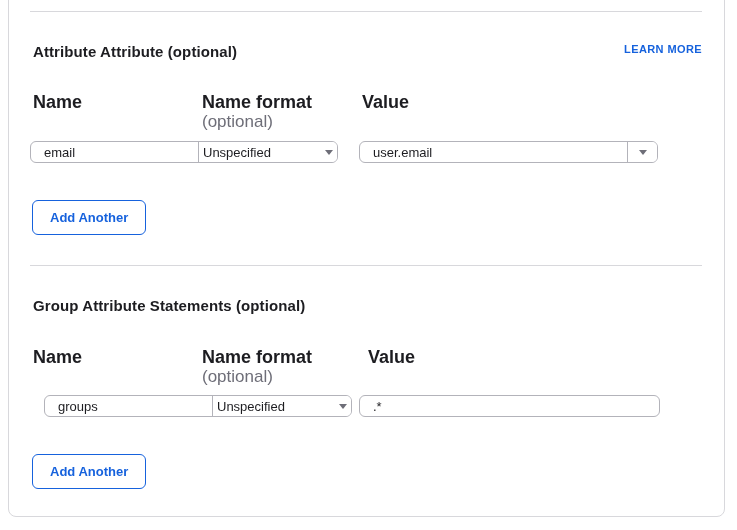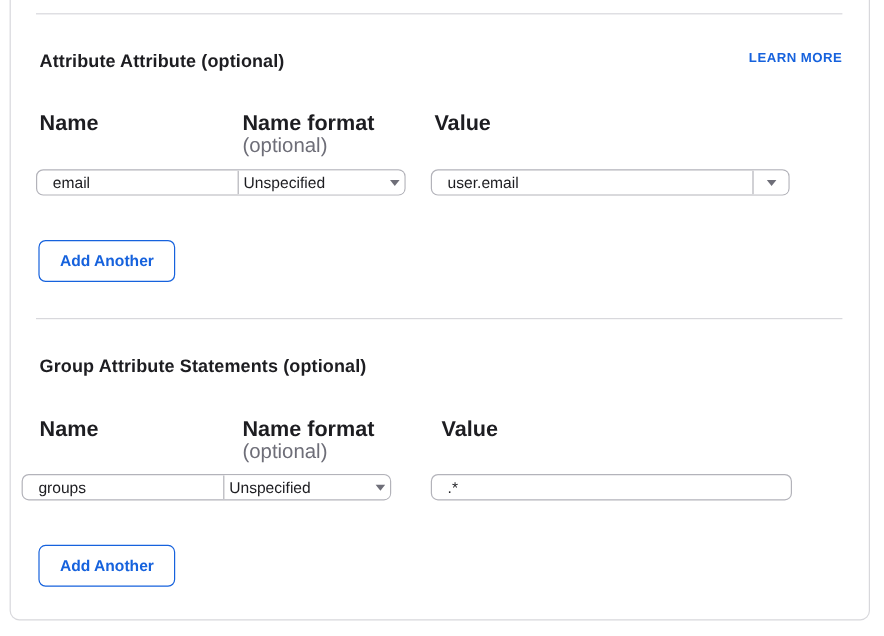--- a/index.html
+++ b/index.html
@@ -110,21 +110,21 @@
 
 <div class="abs divider" style="top:265px;"></div>
 
 <div class="abs section-title" style="left:33px;top:297px;">Group Attribute Statements (optional)</div>
 
 <div class="abs col-label" style="left:33px;top:347px;">Name</div>
 <div class="abs col-label" style="left:202px;top:347px;">Name format</div>
 <div class="abs col-note" style="left:202px;top:367px;">(optional)</div>
 <div class="abs col-label" style="left:368px;top:347px;">Value</div>
 
-<div class="abs input-group" style="left:18px;top:395px;width:308px;">
+<div class="abs input-group" style="left:44px;top:395px;width:308px;">
   <div class="seg-fixed" style="width:167px;">
     <input class="text-input" type="text" value="groups" style="">
   </div>
   <div class="dropdown seg-fill">
     <span class="dropdown-label">Unspecified</span>
     <span class="caret"></span>
   </div>
 </div>
 
 <div class="abs input-group" style="left:359px;top:395px;width:301px;">

